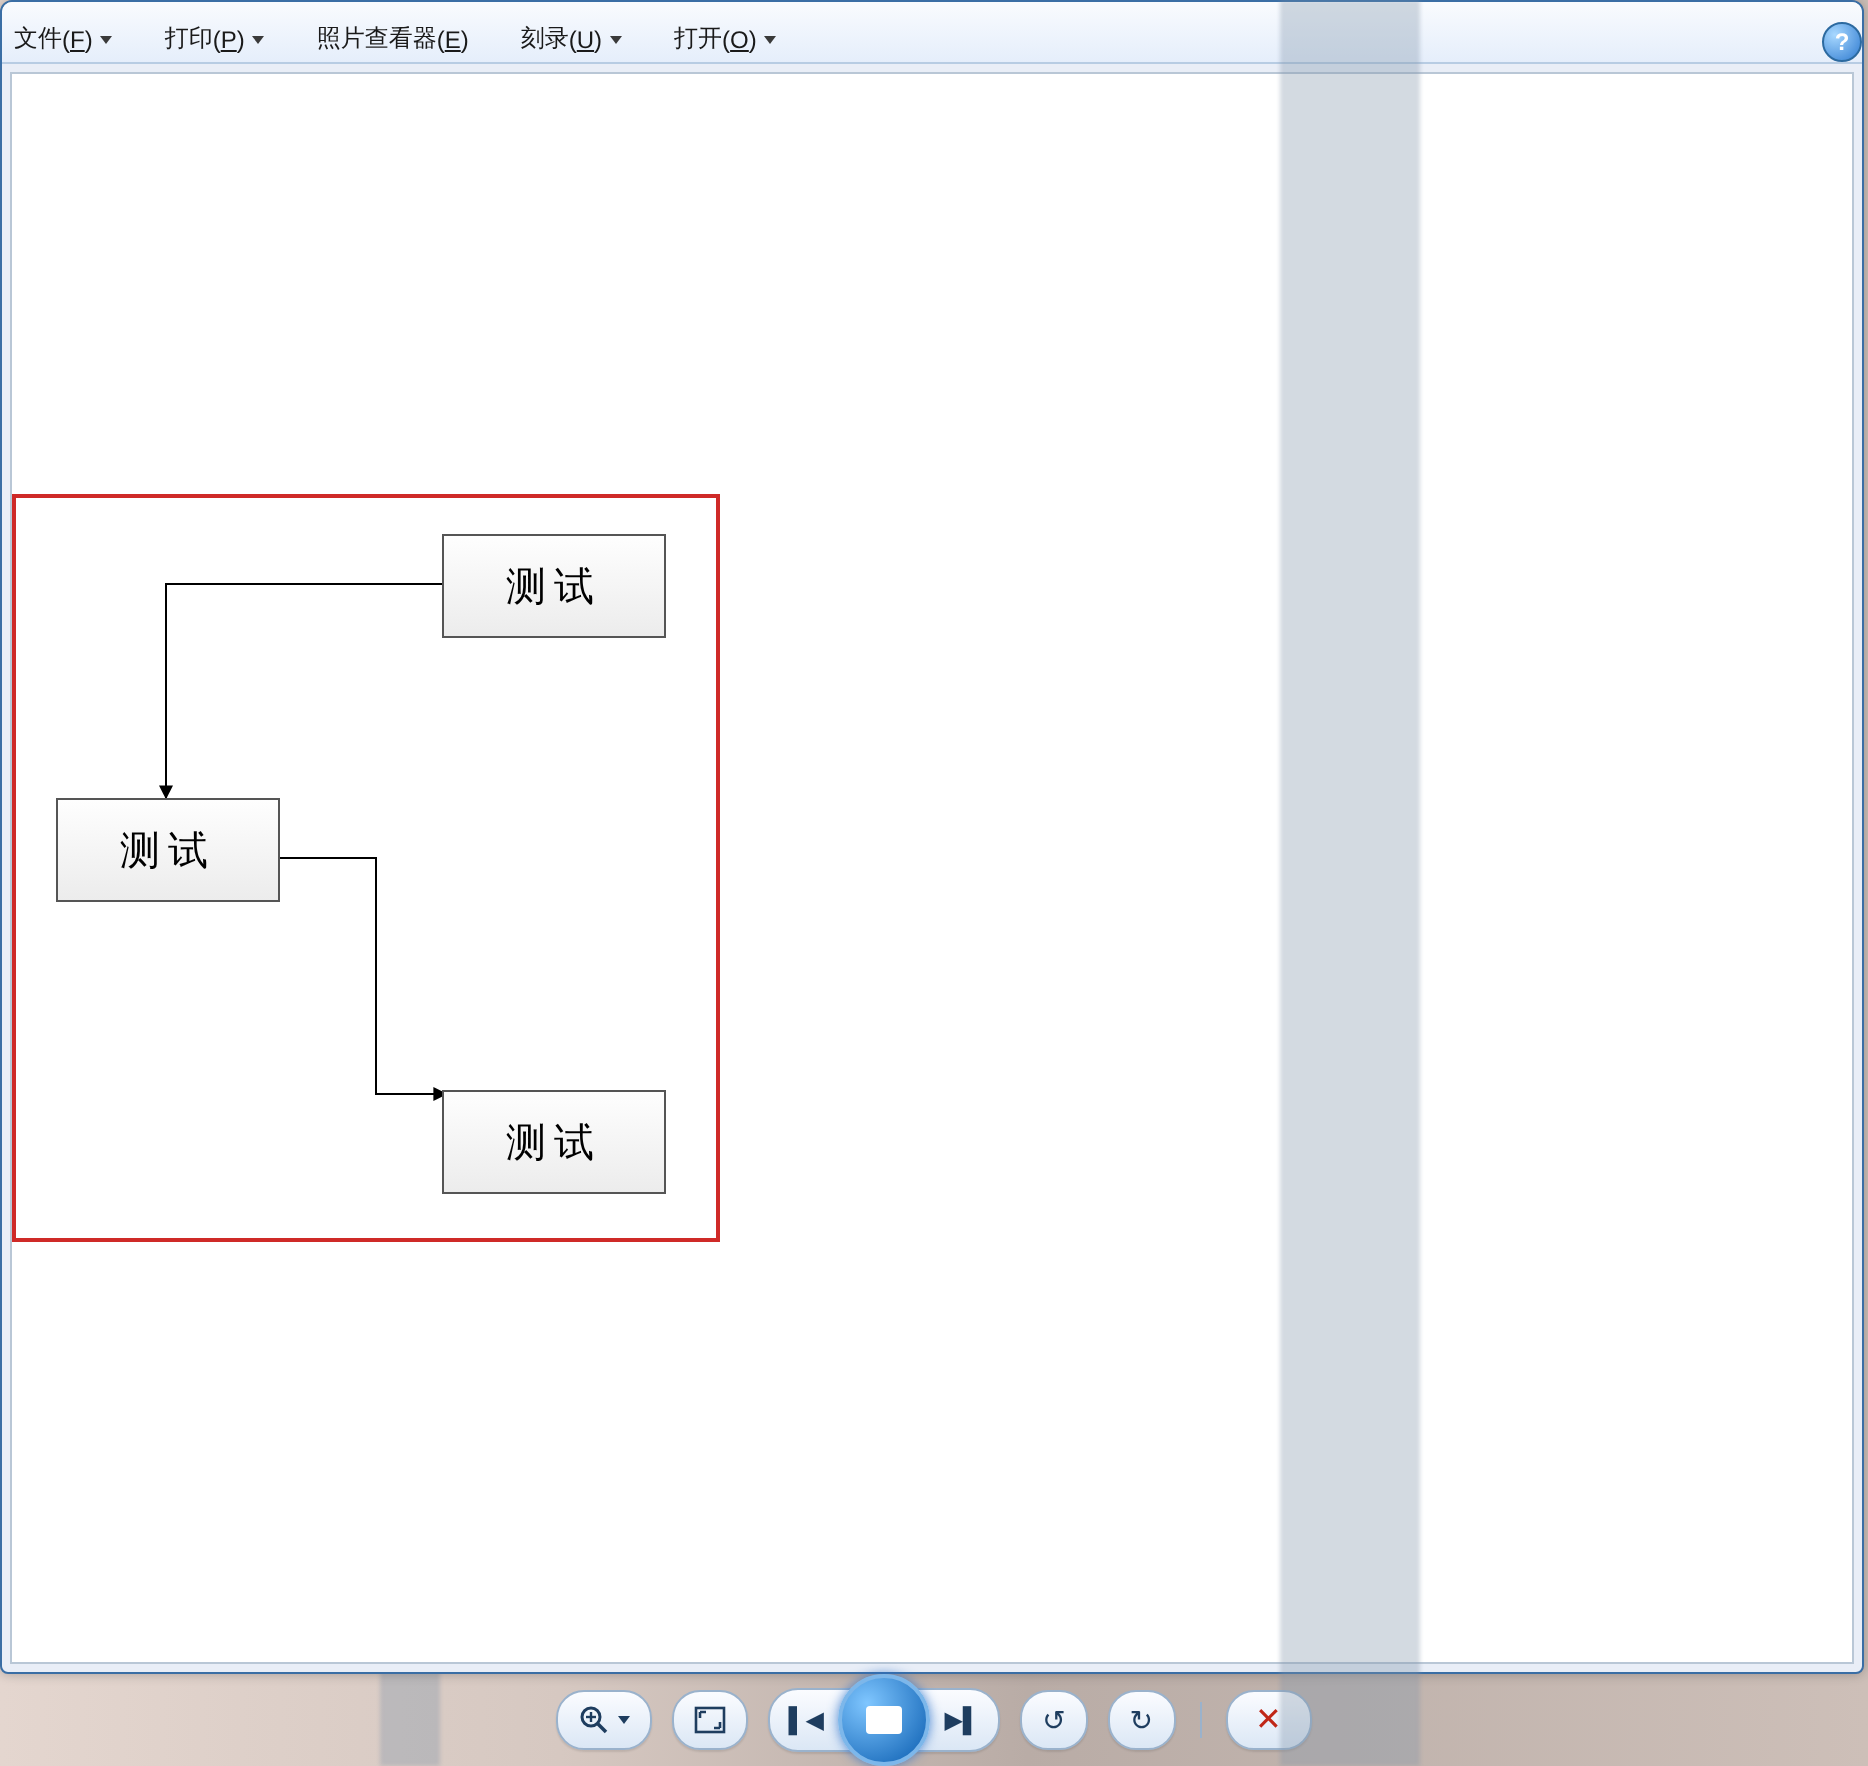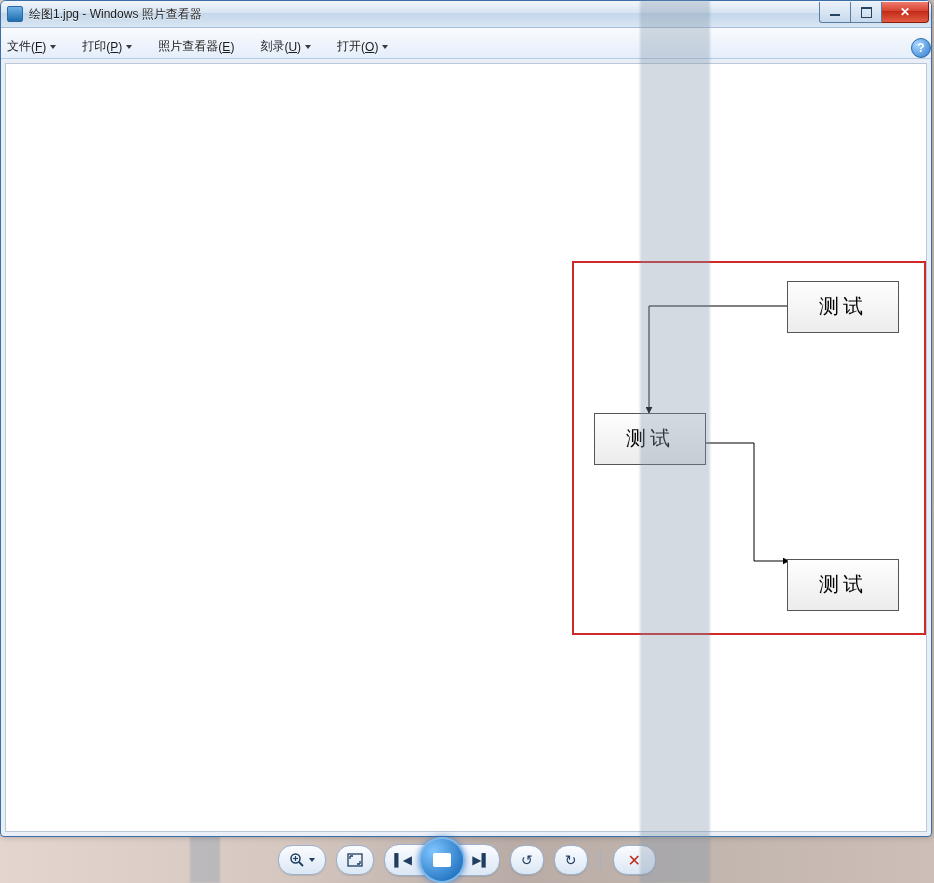--- a/index.html
+++ b/index.html
@@ -118,21 +118,21 @@
   }
 
   
   .client{
     flex:1;
     margin:4px;
     border:1px solid #b9c7d6;
     background:#fff;
     display:flex;
     align-items:center;
-    justify-content:flex-end;
+    justify-content:flex-start;
     overflow:hidden;
   }
 
   
   .picture{
     width:350px; height:370px;
     border:2px solid #cf2a28;
     background:#fff;
     position:relative;
     font-family:"SimSun","宋体",serif;
@@ -205,34 +205,20 @@
   .ctrl.delete{color:#c02717;font-size:16px;padding:0 14px;}
   .sep{width:1px;height:18px;background:#9ab2cc;margin:0 2px;}
 </style>
 </head>
 <body>
 
 <div class="desktop">
 
   <div class="window">
 
-    <div class="titlebar">
-      <div class="icon"></div>
-      <span class="title">
-        <span>绘图1.jpg</span>
-        -
-        <span>Windows 照片查看器</span>
-      </span>
-      <div class="spacer"></div>
-      <div class="winbtns">
-        <div class="winbtn min"></div>
-        <div class="winbtn max"></div>
-        <div class="winbtn close"></div>
-      </div>
-    </div>
 
     <div class="menubar">
       <div class="menuitem">
         <span>文件</span>(<span class="ul">F</span>)
         <span class="caret"></span>
       </div>
       <div class="menuitem">
         <span>打印</span>(<span class="ul">P</span>)
         <span class="caret"></span>
       </div>

